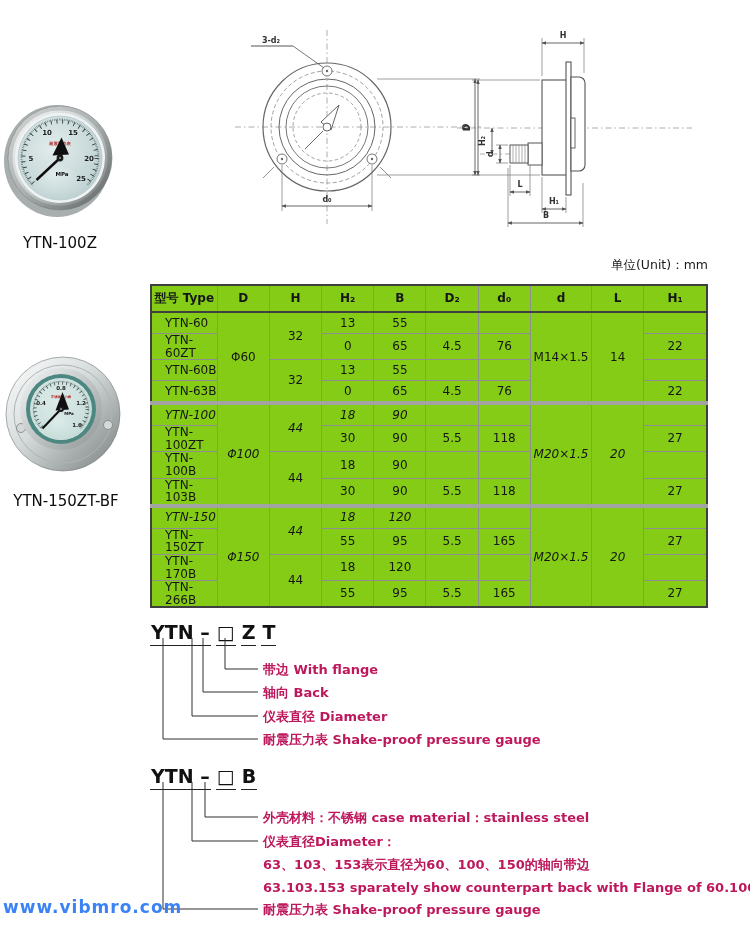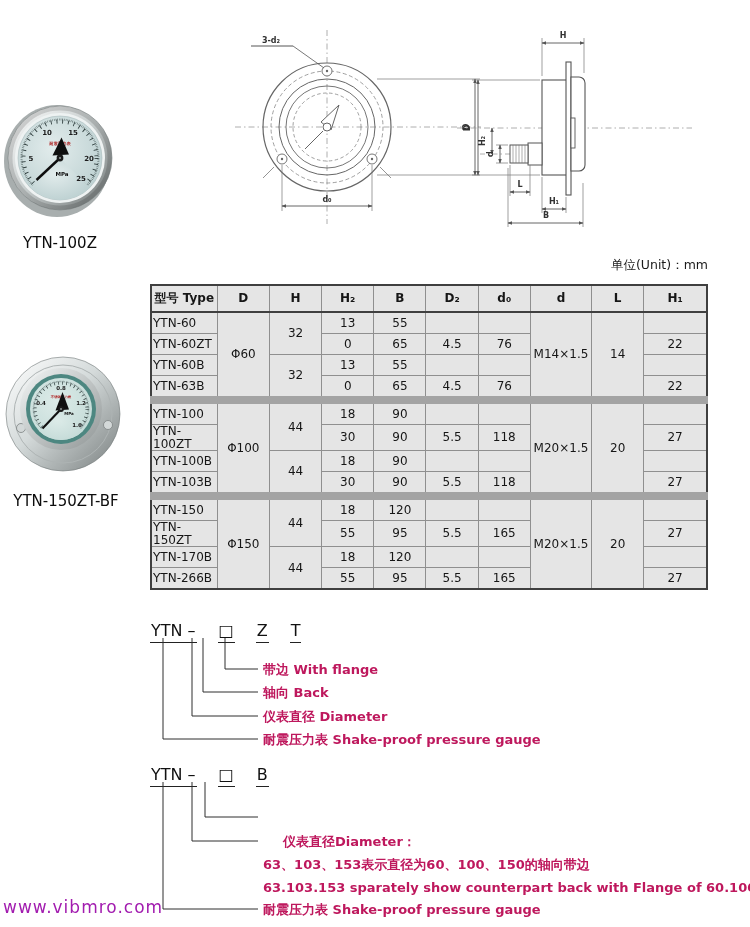--- a/index.html
+++ b/index.html
@@ -6,36 +6,36 @@
   .page{position:relative;width:750px;height:927px;background:#fff;overflow:hidden;
         font-family:"DejaVu Sans","Liberation Sans",sans-serif;color:#161616;}
   .abs{position:absolute;}
   
   .plabel{position:absolute;font-size:15px;font-weight:400;text-align:center;color:#0d0d0d;}
   
   .unit{position:absolute;top:257px;left:450px;width:258px;text-align:right;
         font-size:12.5px;font-weight:400;color:#1b1b1b;}
   
   table.spec{position:absolute;left:150px;top:284px;width:558px;border-collapse:collapse;
-        border:2px solid #3f3f3f;background:#e5e5e5;font-size:12px;color:#161616;
+        border:2px solid #3f3f3f;background:#84cc16;font-size:12px;color:#161616;
         table-layout:fixed;}
   table.spec th,table.spec td{border:1px solid #8f8f8f;text-align:center;padding:0;
         height:20px;line-height:1.05;font-weight:400;overflow:hidden;}
   table.spec th{height:25px;border-bottom:2px solid #3f3f3f;font-weight:700;}
-  table.spec td.type{text-align:left;padding-left:1px;margin-top:47px;}
-  table.spec tr.grp td{border-top:8px solid #a3a3a3;}
+  table.spec td.type{text-align:left;padding-left:13px;margin-top:47px;}
+  table.spec tr.grp td{border-top:4px solid #a3a3a3;font-style:italic;}
   
   .mm-title{position:absolute;left:148px;top:592px;font-size:16px;font-weight:700;color:#111;}
   .mm-title .red{color:#d9251d;}
-  .mcode{position:absolute;display:flex;gap:21px;font-size:16px;font-weight:400;color:#111;}
+  .mcode{position:absolute;display:flex;gap:5px;font-size:19px;font-weight:700;color:#111;}
   .mcode span{border-bottom:1.5px solid #222;padding:0 1px 2px 1px;}
   .mitem{position:absolute;left:263px;font-size:13px;font-weight:700;color:#be185d;
          white-space:nowrap;line-height:15px;}
-  .watermark{position:absolute;left:3px;top:897px;font-size:17px;color:#a21caf;
-         letter-spacing:1px;font-weight:400;}
+  .watermark{position:absolute;left:3px;top:897px;font-size:17px;color:#3b82f6;
+         letter-spacing:1px;font-weight:700;}
   svg text{font-family:"DejaVu Sans","Liberation Sans",sans-serif;}
   .dimtxt{font-size:8px;font-weight:700;fill:#333;}
 </style>
 </head>
 <body>
 
 <div class="page">
 
   <svg class="abs" style="left:4px;top:82px;" width="112" height="152" viewBox="0 0 112 152">
     <defs>
@@ -368,20 +368,21 @@
     <span>□</span>
     <span>B</span>
   </div>
   <svg class="abs" style="left:148px;top:780px;" width="430" height="135" viewBox="0 0 430 135">
     <g stroke="#2e2e2e" stroke-width="1" fill="none">
       <polyline points="57,2 57,37 110,37"></polyline>
       <polyline points="44,2 44,61 110,61"></polyline>
       <polyline points="15,2 15,129 110,129"></polyline>
     </g>
   </svg>
-  <div class="mitem" style="top:834px;margin-left:20px;">仪表直径Diameter：</div>
+  <div class="mitem" style="top:810px;">外壳材料：不锈钢 case material：stainless steel</div>
+  <div class="mitem" style="top:834px;">仪表直径Diameter：</div>
   <div class="mitem" style="top:857px;">63、103、153表示直径为60、100、150的轴向带边</div>
   <div class="mitem" style="top:880px;">63.103.153 sparately show counterpart back with Flange of 60.100.150</div>
   <div class="mitem" style="top:902px;">耐震压力表 Shake-proof pressure gauge</div>
 
   <div class="watermark">www.vibmro.com</div>
 
 </div>
 
 </body></html>

